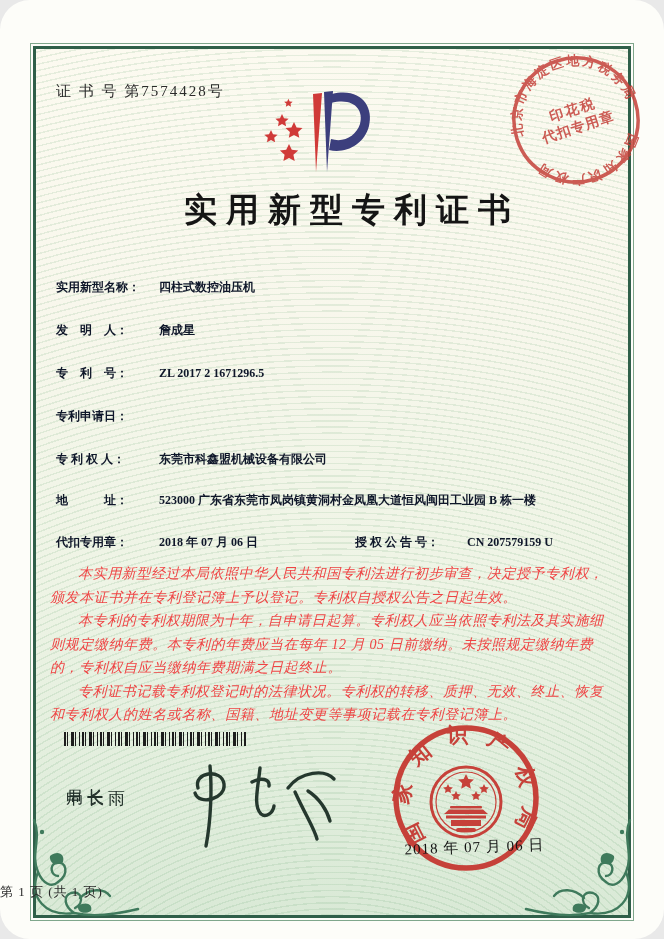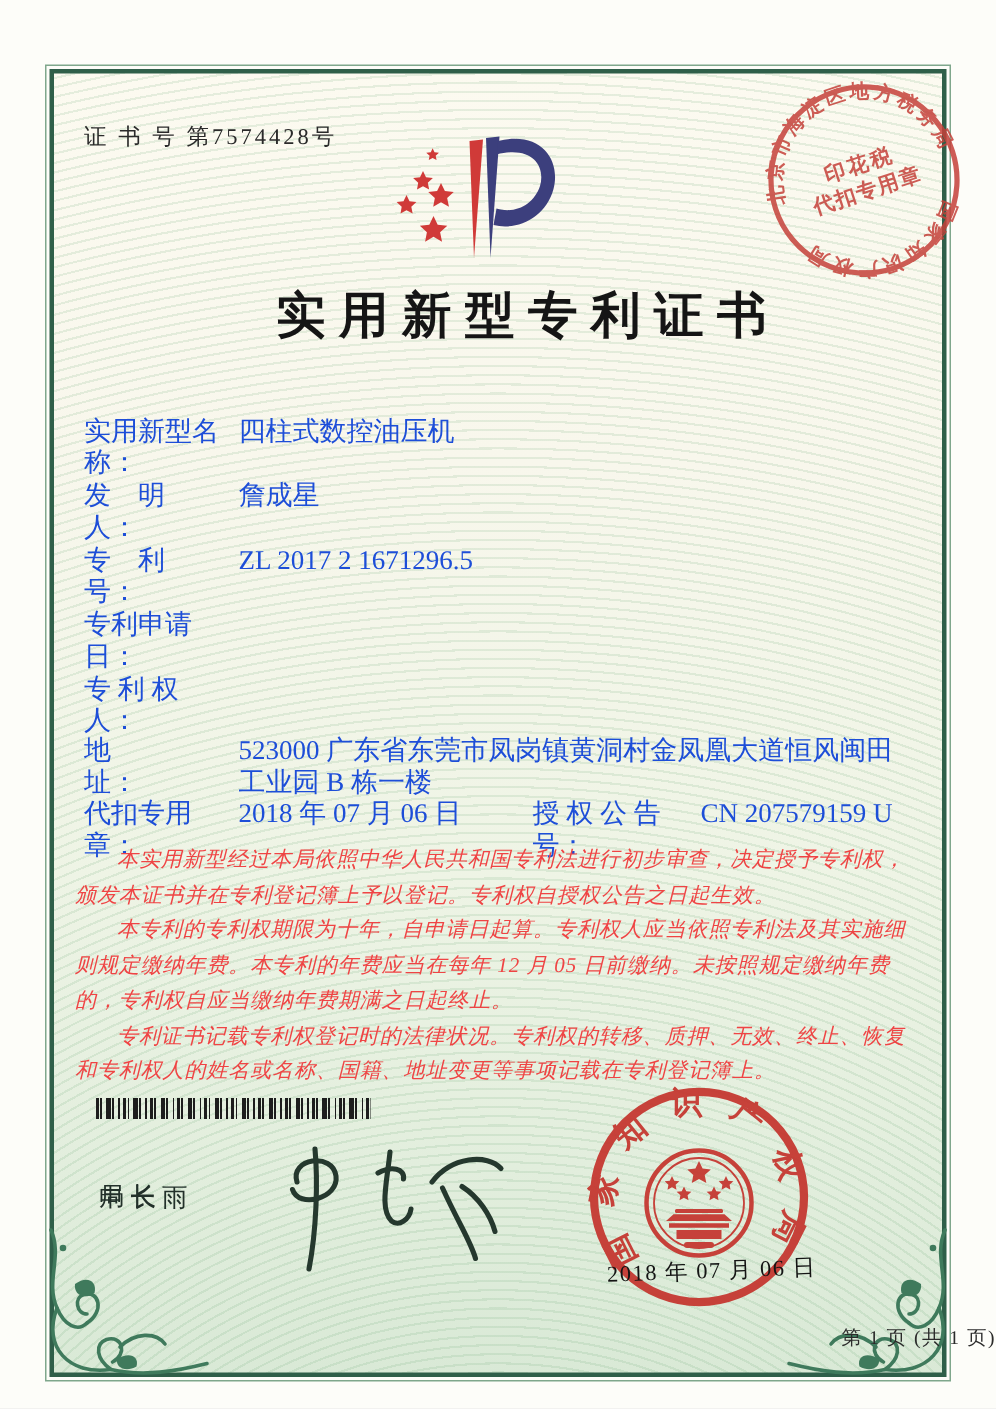--- a/index.html
+++ b/index.html
@@ -1,46 +1,46 @@
 <!DOCTYPE html>
 <html><head>
 <meta charset="utf-8">
 <style>
   html,body{margin:0;padding:0;background:#e9e9e9;}
   .stage{
     position:relative;width:664px;height:939px;margin:0 auto;overflow:hidden;
     background:#fdfdf9;
-    font-family:"Liberation Serif","DejaVu Serif",serif;color:#1c1c1c;
+    font-family:"Liberation Serif","DejaVu Serif",serif;color:#1c1c1c;border-radius:30px;
   }
   
   .cert-bg{
     position:absolute;left:34px;top:47px;right:34px;bottom:22px;
     background:
       repeating-radial-gradient(140% 90% at 50% 130%, rgba(110,170,120,0.16) 0 1.5px, rgba(0,0,0,0) 1.5px 6.5px),
       linear-gradient(180deg,#fcfaf0 0%,#f8f7ec 30%,#eef4e5 62%,#e2eedd 84%,#d9e9d6 100%);
   }
   .frame{position:absolute;left:30px;top:43px;right:30px;bottom:18px;border:1px solid #7fa78c;}
   .frame-inner{position:absolute;left:2px;top:2px;right:2px;bottom:2px;border:3px solid #2f5f49;}
   .abs{position:absolute;}
   .cert-no{left:56px;top:82px;font-size:15px;letter-spacing:2px;color:#2a2a2a;}
   .title{left:0;top:188px;width:100%;text-align:center;font-size:33px;font-weight:bold;
          letter-spacing:9px;color:#151515;padding-left:20px;}
-  .row{left:56px;display:flex;font-size:18px;line-height:21px;color:#1d4ed8;}
+  .row{left:56px;display:flex;font-size:12px;line-height:21px;color:#0f172a;font-weight:bold;}
   .row .lbl{width:103px;flex:0 0 103px;}
   .row .val{width:452px;}
   .grant .lbl2{width:112px;flex:0 0 112px;}
   .paras{left:50px;top:562px;width:566px;font-size:14px;line-height:23.5px;
          font-style:italic;letter-spacing:0.6px;color:#ef4444;}
   .paras p{margin:0;text-indent:2em;}
   .barcode{left:64px;top:732px;width:183px;height:14px;
     background:repeating-linear-gradient(90deg,#1d1d1d 0 2px,rgba(0,0,0,0) 2px 3px,
       #1d1d1d 3px 4px,rgba(0,0,0,0) 4px 7px,#1d1d1d 7px 10px,rgba(0,0,0,0) 10px 11px,
       #1d1d1d 11px 12px,rgba(0,0,0,0) 12px 15px,#1d1d1d 15px 16px,rgba(0,0,0,0) 16px 18px);}
   .officer{left:66px;font-size:17px;letter-spacing:4px;color:#22302a;}
-  .footer{left:0;top:883px;width:100%;text-align:right;font-size:13px;letter-spacing:1px;color:#2b2b2b;}
+  .footer{left:0;top:883px;width:100%;text-align:left;font-size:13px;letter-spacing:1px;color:#2b2b2b;}
   .seal-date{left:382px;top:838px;width:185px;text-align:center;font-size:15px;
              letter-spacing:1px;color:#141414;transform:rotate(-2deg);}
   svg{display:block;}
 </style>
 </head>
 <body>
 
 <div class="stage">
 
   <div class="cert-bg"></div>
@@ -123,20 +123,21 @@
   </div>
   <div class="abs row" style="top:363px">
     <span class="lbl">专　利　号：</span>
     <span class="val">ZL 2017 2 1671296.5</span>
   </div>
   <div class="abs row" style="top:406px">
     <span class="lbl">专利申请日：</span>
   </div>
   <div class="abs row" style="top:449px">
     <span class="lbl">专 利 权 人：</span>
+    <span class="val">东莞市科鑫盟机械设备有限公司</span>
   </div>
   <div class="abs row" style="top:490px">
     <span class="lbl">地　　　址：</span>
     <span class="val">523000 广东省东莞市凤岗镇黄洞村金凤凰大道恒风闽田工业园 B 栋一楼</span>
   </div>
 
   <div class="abs row grant" style="top:532px;width:560px">
     <span class="lbl">代扣专用章：</span>
     <span style="width:196px">2018 年 07 月 06 日</span>
     <span class="lbl2">授 权 公 告 号：</span>

